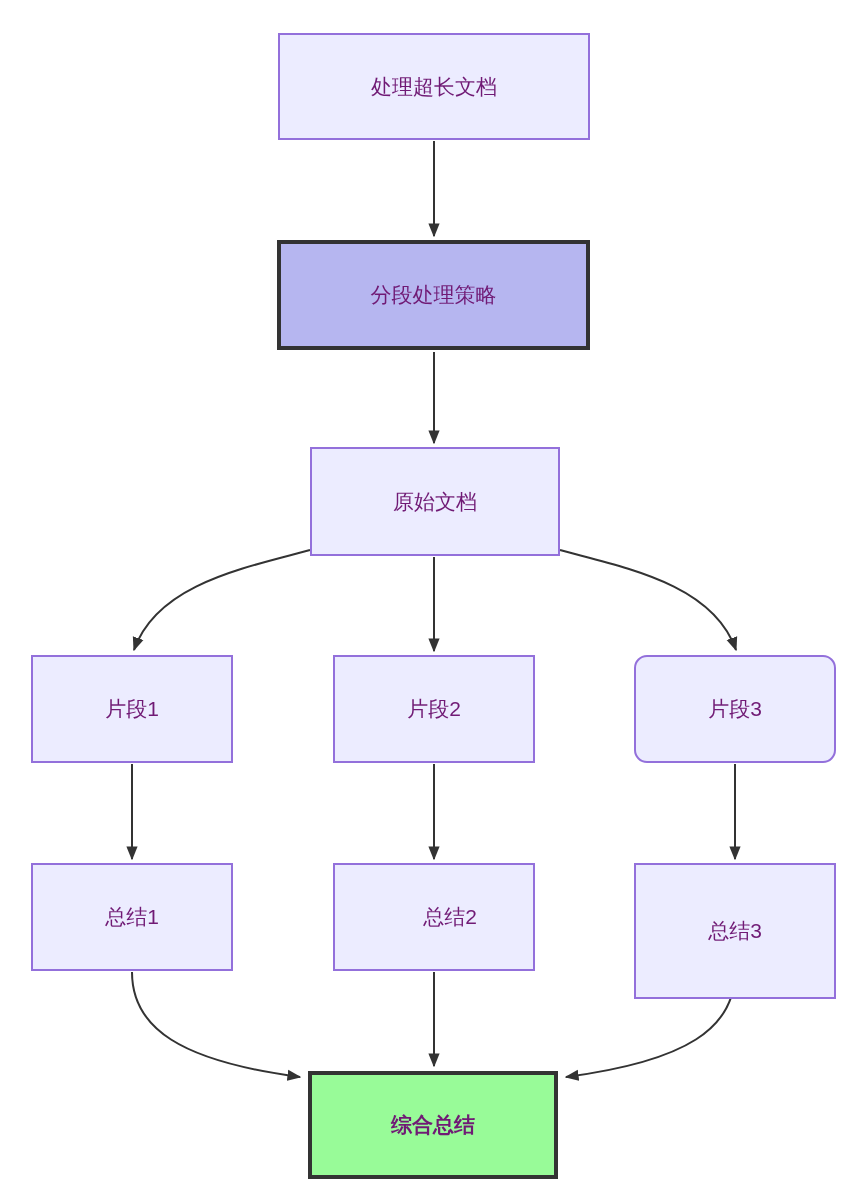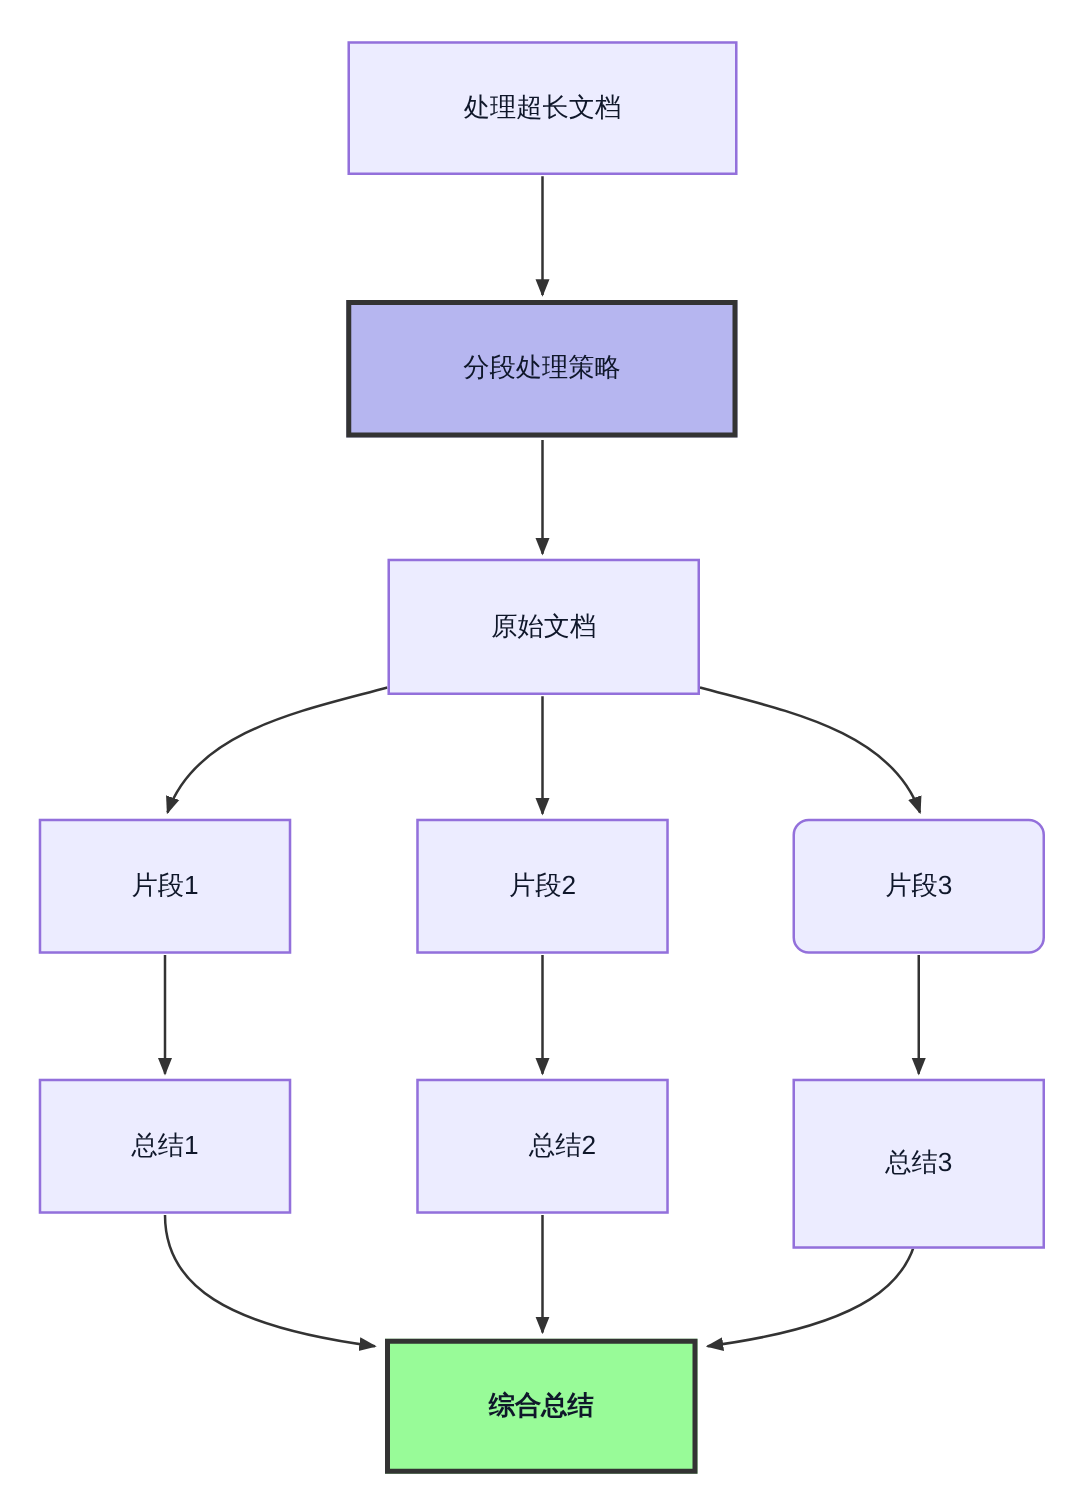--- a/index.html
+++ b/index.html
@@ -17,21 +17,21 @@
     width: 852px; height: 1196px;
   }
   .node {
     position: absolute;
     box-sizing: border-box;
     display: flex;
     align-items: center;
     justify-content: center;
     background: #ECECFF;
     border: 2px solid #9370DB;
-    color: #0f172a;
+    color: #701a75;
     font-size: 21px;
     line-height: 1.3;
     text-align: center;
     white-space: nowrap;
   }
   .node.highlight {
     background: #b6b6f0;
     border: 4px solid #333333;
   }
   .node.success {

